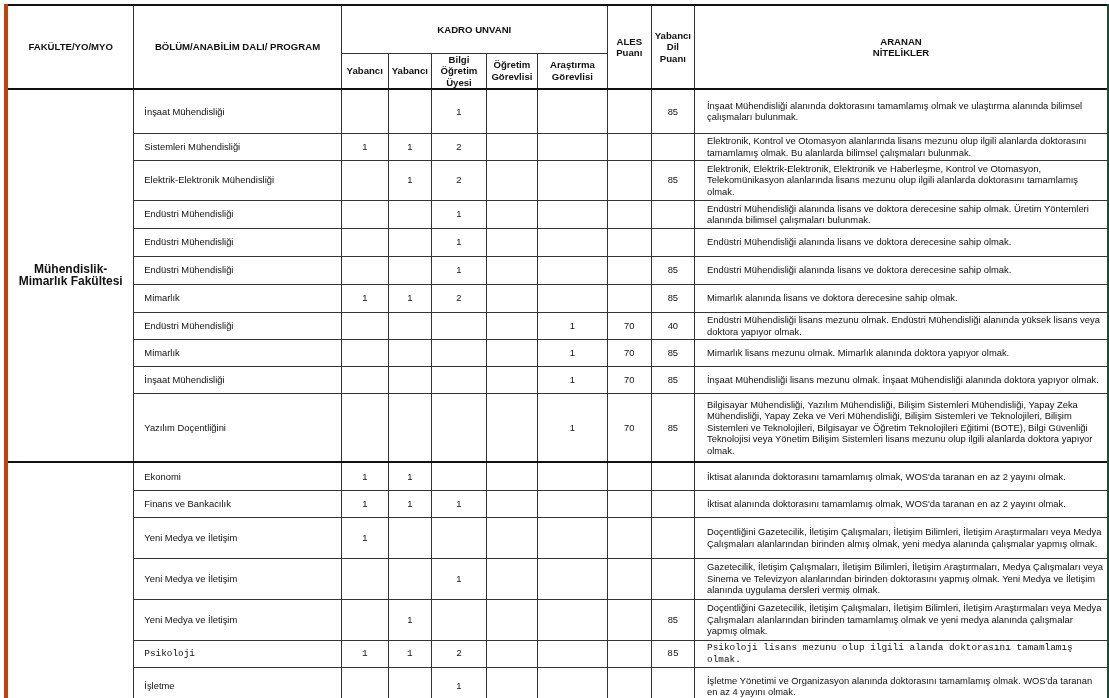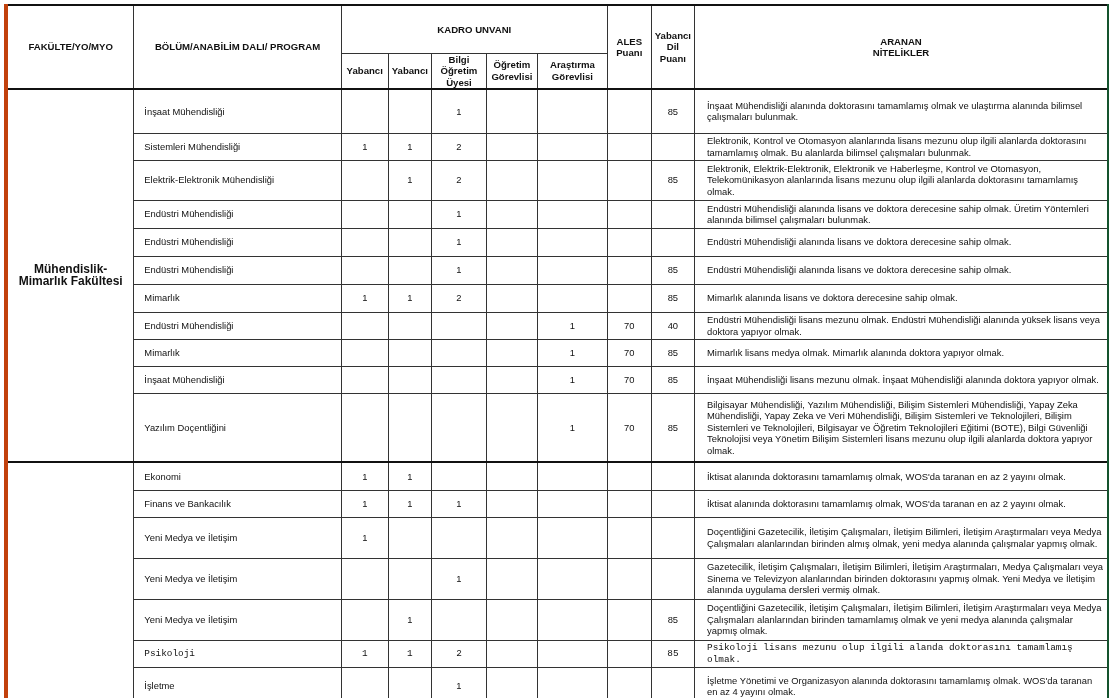--- a/index.html
+++ b/index.html
@@ -141,21 +141,21 @@
       </tr>
       <tr style="height: 27px;">
         <td class="prog">Mimarlık</td>
         <td class="num"></td>
         <td class="num"></td>
         <td class="num"></td>
         <td class="num"></td>
         <td class="num">1</td>
         <td class="num">70</td>
         <td class="num">85</td>
-        <td class="desc outer-r">Mimarlık lisans medya olmak. Mimarlık alanında doktora yapıyor olmak.</td>
+        <td class="desc outer-r">Mimarlık lisans mezunu olmak. Mimarlık alanında doktora yapıyor olmak.</td>
       </tr>
       <tr style="height: 27px;">
         <td class="prog">İnşaat Mühendisliği</td>
         <td class="num"></td>
         <td class="num"></td>
         <td class="num"></td>
         <td class="num"></td>
         <td class="num">1</td>
         <td class="num">70</td>
         <td class="num">85</td>

